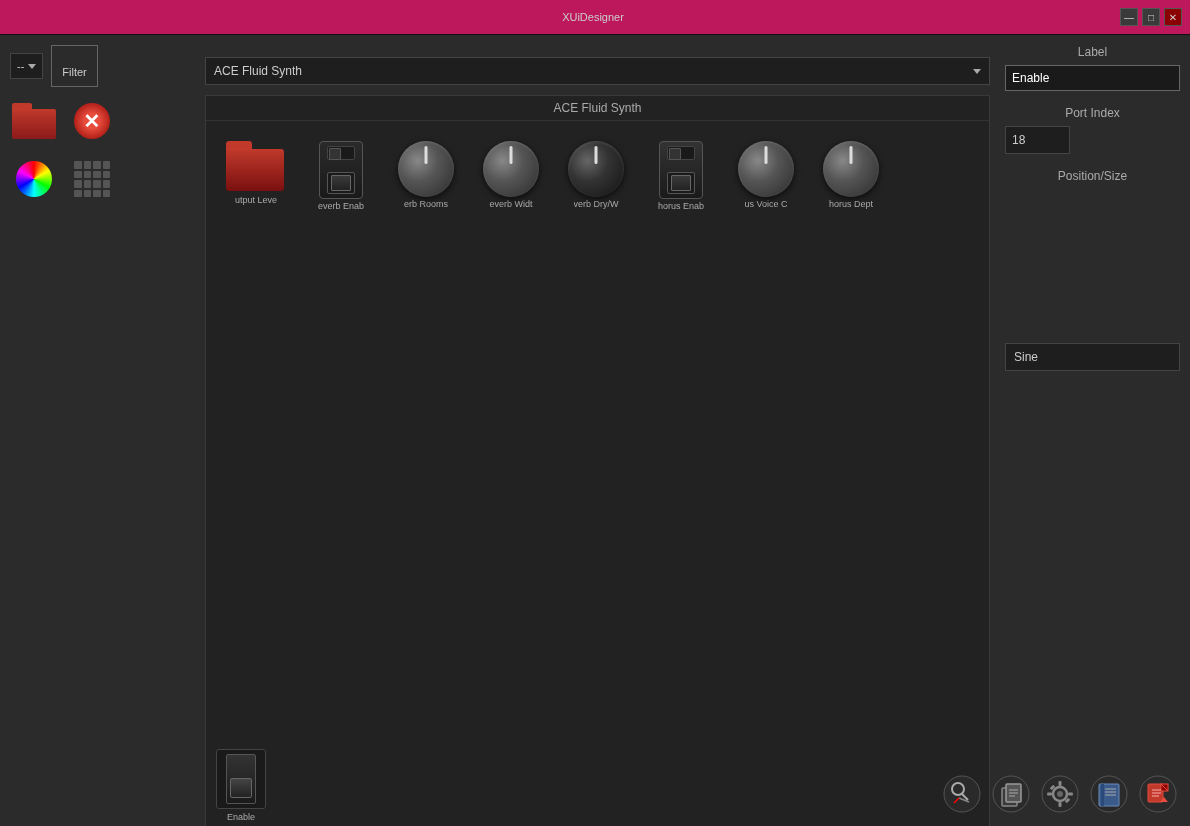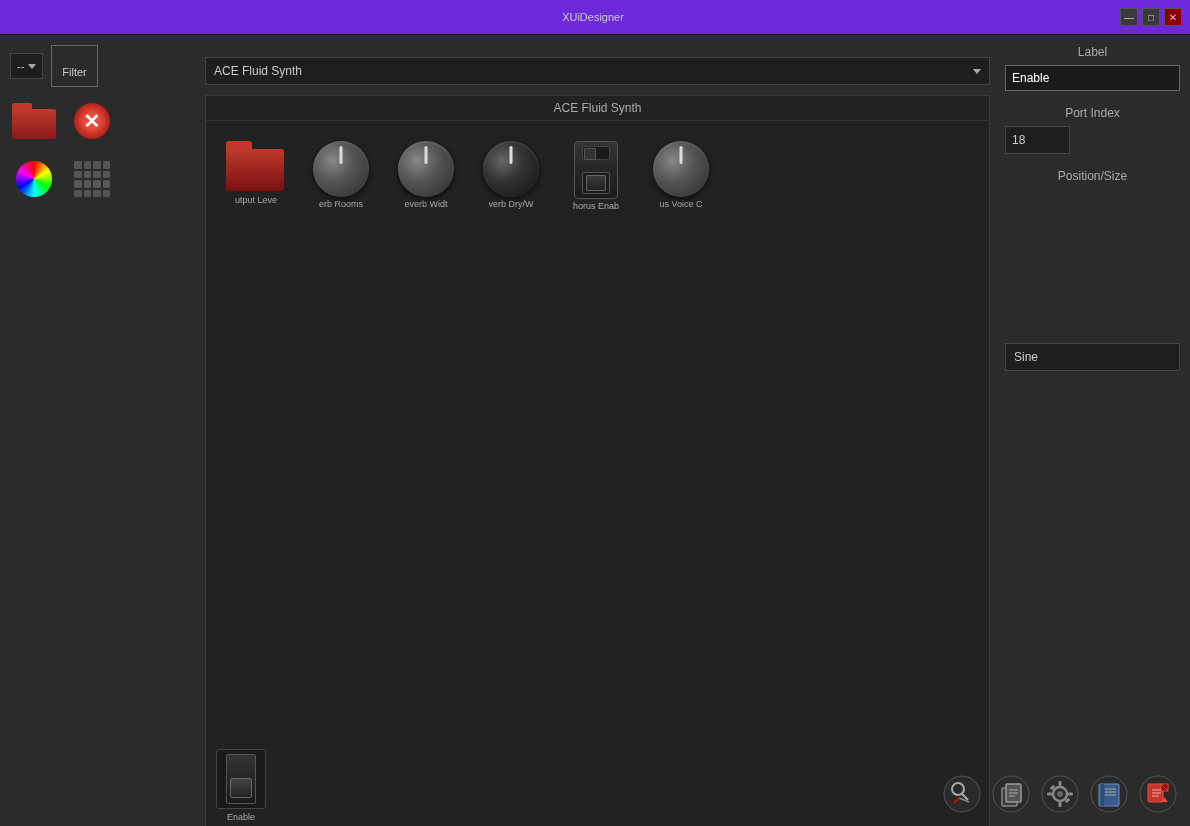--- a/index.html
+++ b/index.html
@@ -11,21 +11,21 @@
       font-size: 11px;
       color: #ccc;
       overflow: hidden;
       position: relative;
     }
 
     
     #title-bar {
       width: 100%;
       height: 28px;
-      background: #6d28d9;
+      background: #be185d;
       display: flex;
       align-items: center;
       justify-content: space-between;
       padding: 17px 8px;
       border-bottom: 1px solid #111;
     }
     .title-btn {
       width: 18px;
       height: 18px;
       background: #3a3a3a;
@@ -534,20 +534,29 @@
     <div id="canvas-area">
       <div id="canvas-title">ACE Fluid Synth</div>
 
       <div id="knob-row">
 
         <div class="knob-item">
           <div class="folder-knob"></div>
           <div class="knob-label">utput Leve</div>
         </div>
 
+        <div class="knob-item">
+          <div class="toggle-switch">
+            <div class="toggle-indicator"></div>
+            <div style="width:28px;height:22px;background:#1a1a1a;border:1px solid #555;border-radius:2px;display:flex;align-items:center;justify-content:center;">
+              <div style="width:20px;height:16px;background:linear-gradient(180deg,#3a3a3a,#222);border:1px solid #666;border-radius:1px;"></div>
+            </div>
+          </div>
+          <div class="knob-label">everb Enab</div>
+        </div>
 
         <div class="knob-item">
           <div class="knob-circle"></div>
           <div class="knob-label">erb Rooms</div>
         </div>
 
 
         <div class="knob-item">
           <div class="knob-circle"></div>
           <div class="knob-label">everb Widt</div>
@@ -567,20 +576,24 @@
           </div>
           <div class="knob-label">horus Enab</div>
         </div>
 
         <div class="knob-item">
           <div class="knob-circle"></div>
           <div class="knob-label">us Voice C</div>
         </div>
 
 
+        <div class="knob-item">
+          <div class="knob-circle"></div>
+          <div class="knob-label">horus Dept</div>
+        </div>
 
 
       </div>
 
       <div id="bottom-widget">
         <div class="mini-toggle">
           <div class="mini-toggle-inner"></div>
         </div>
         <div class="mini-label">Enable</div>
       </div>

